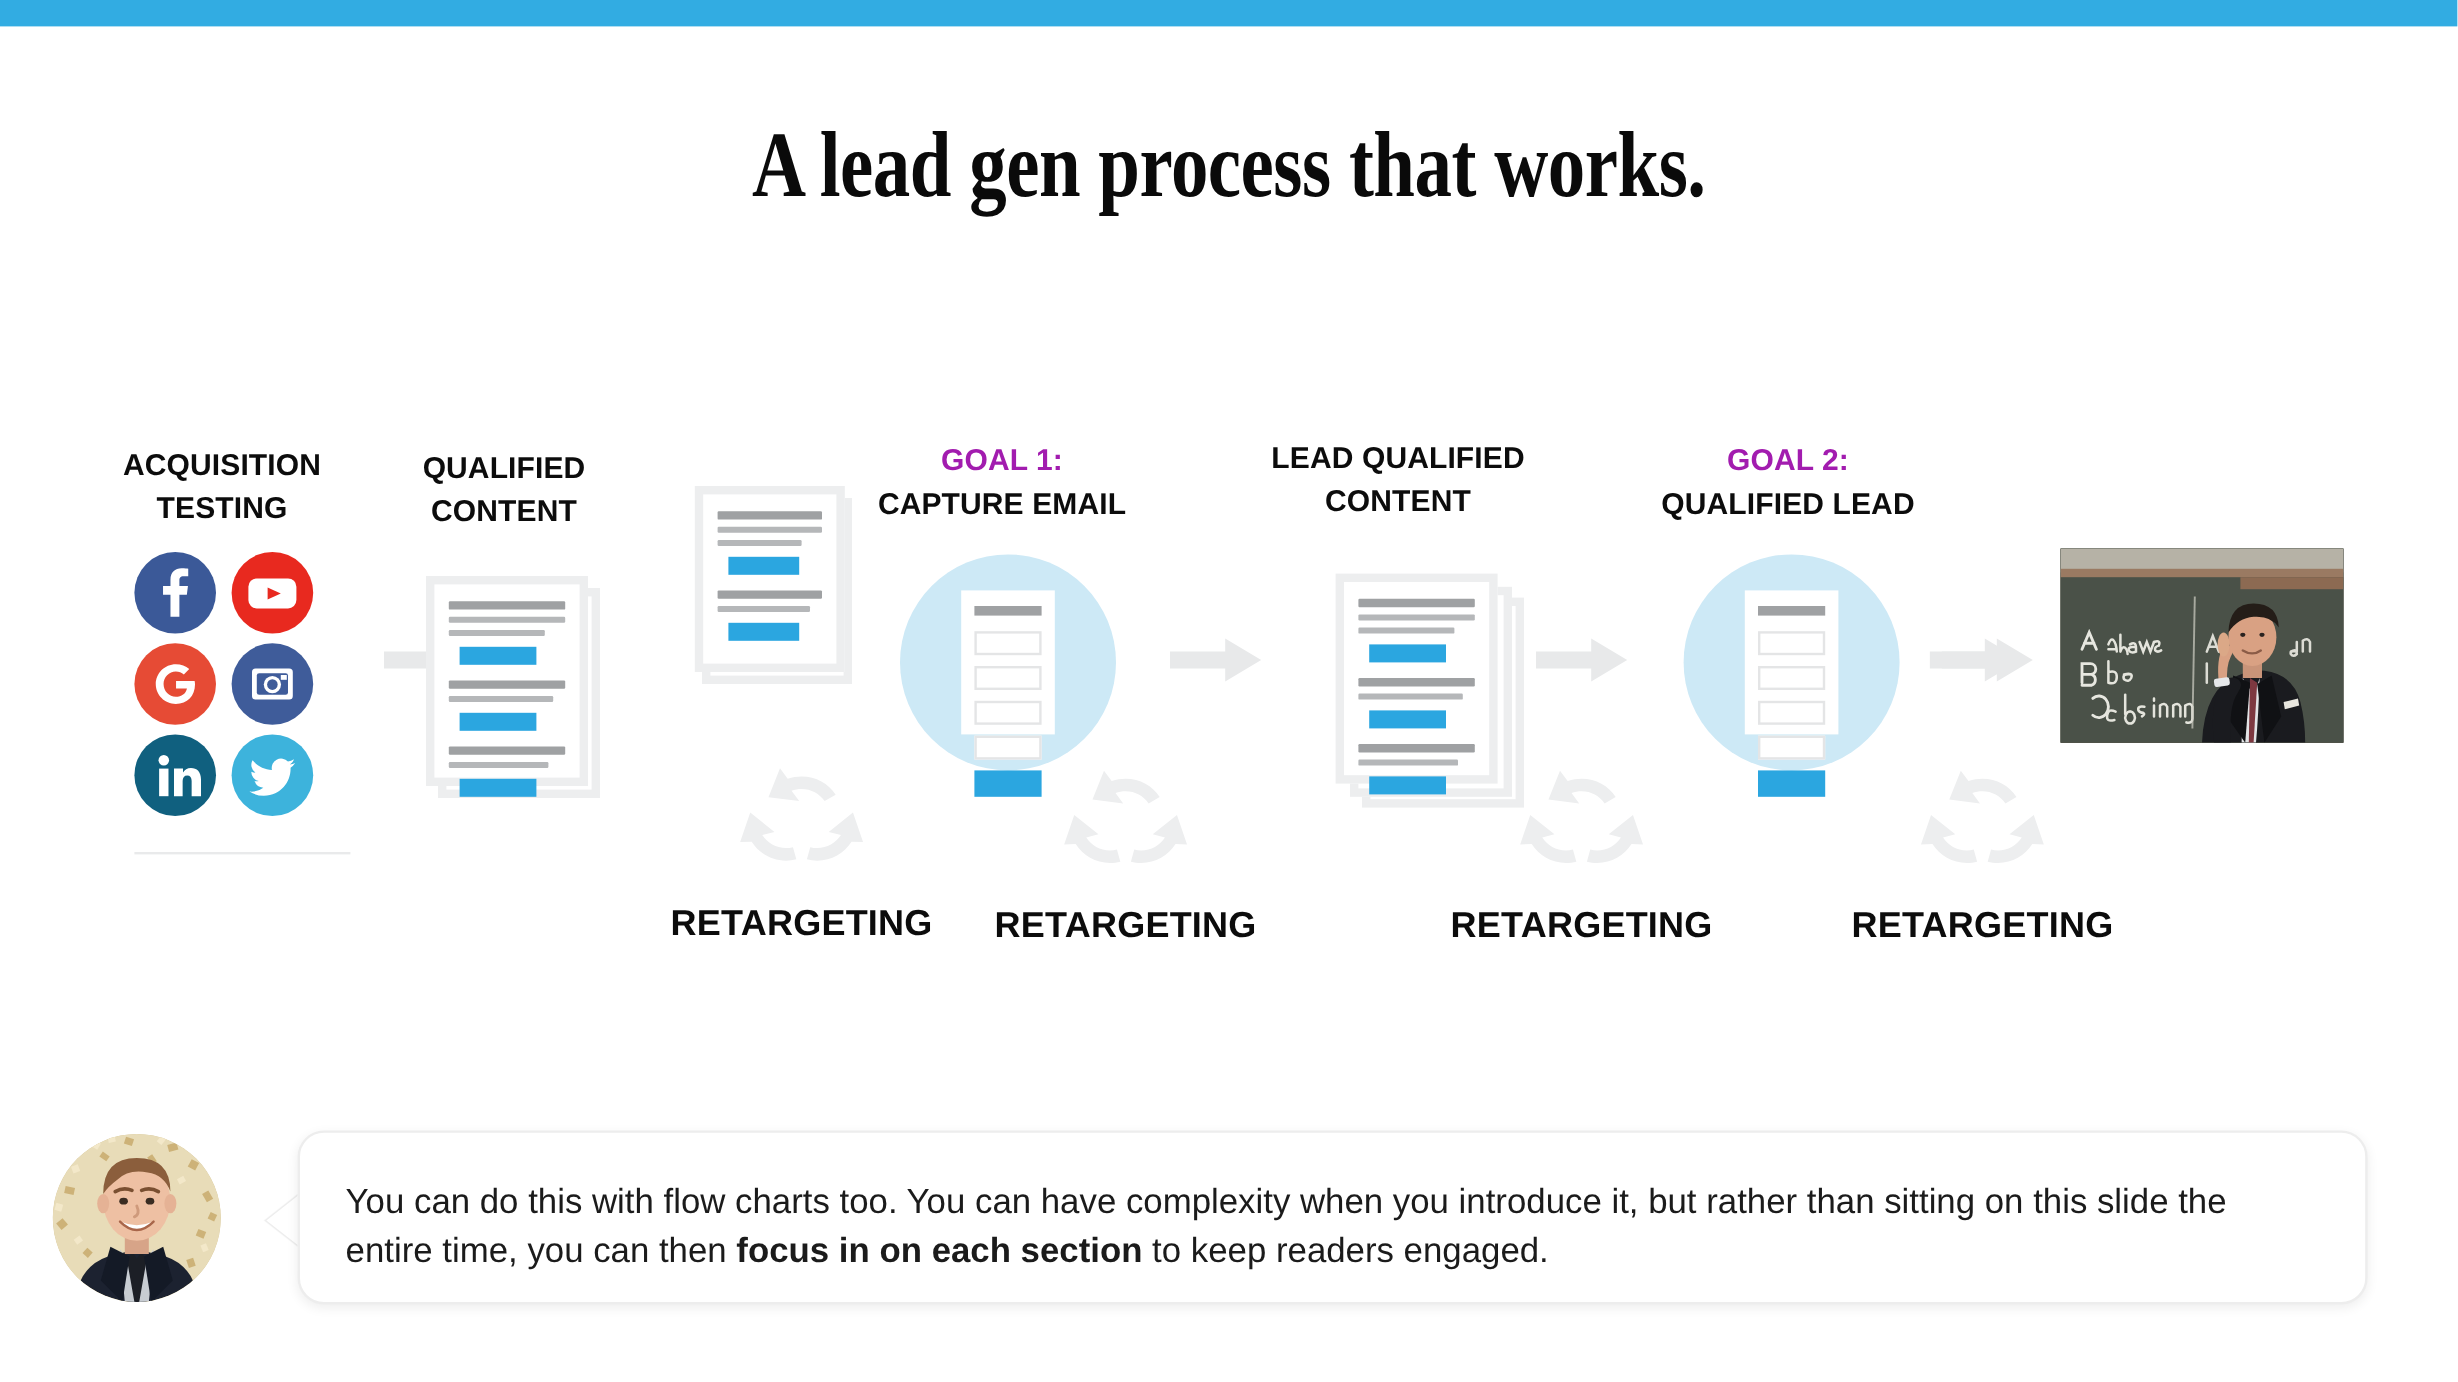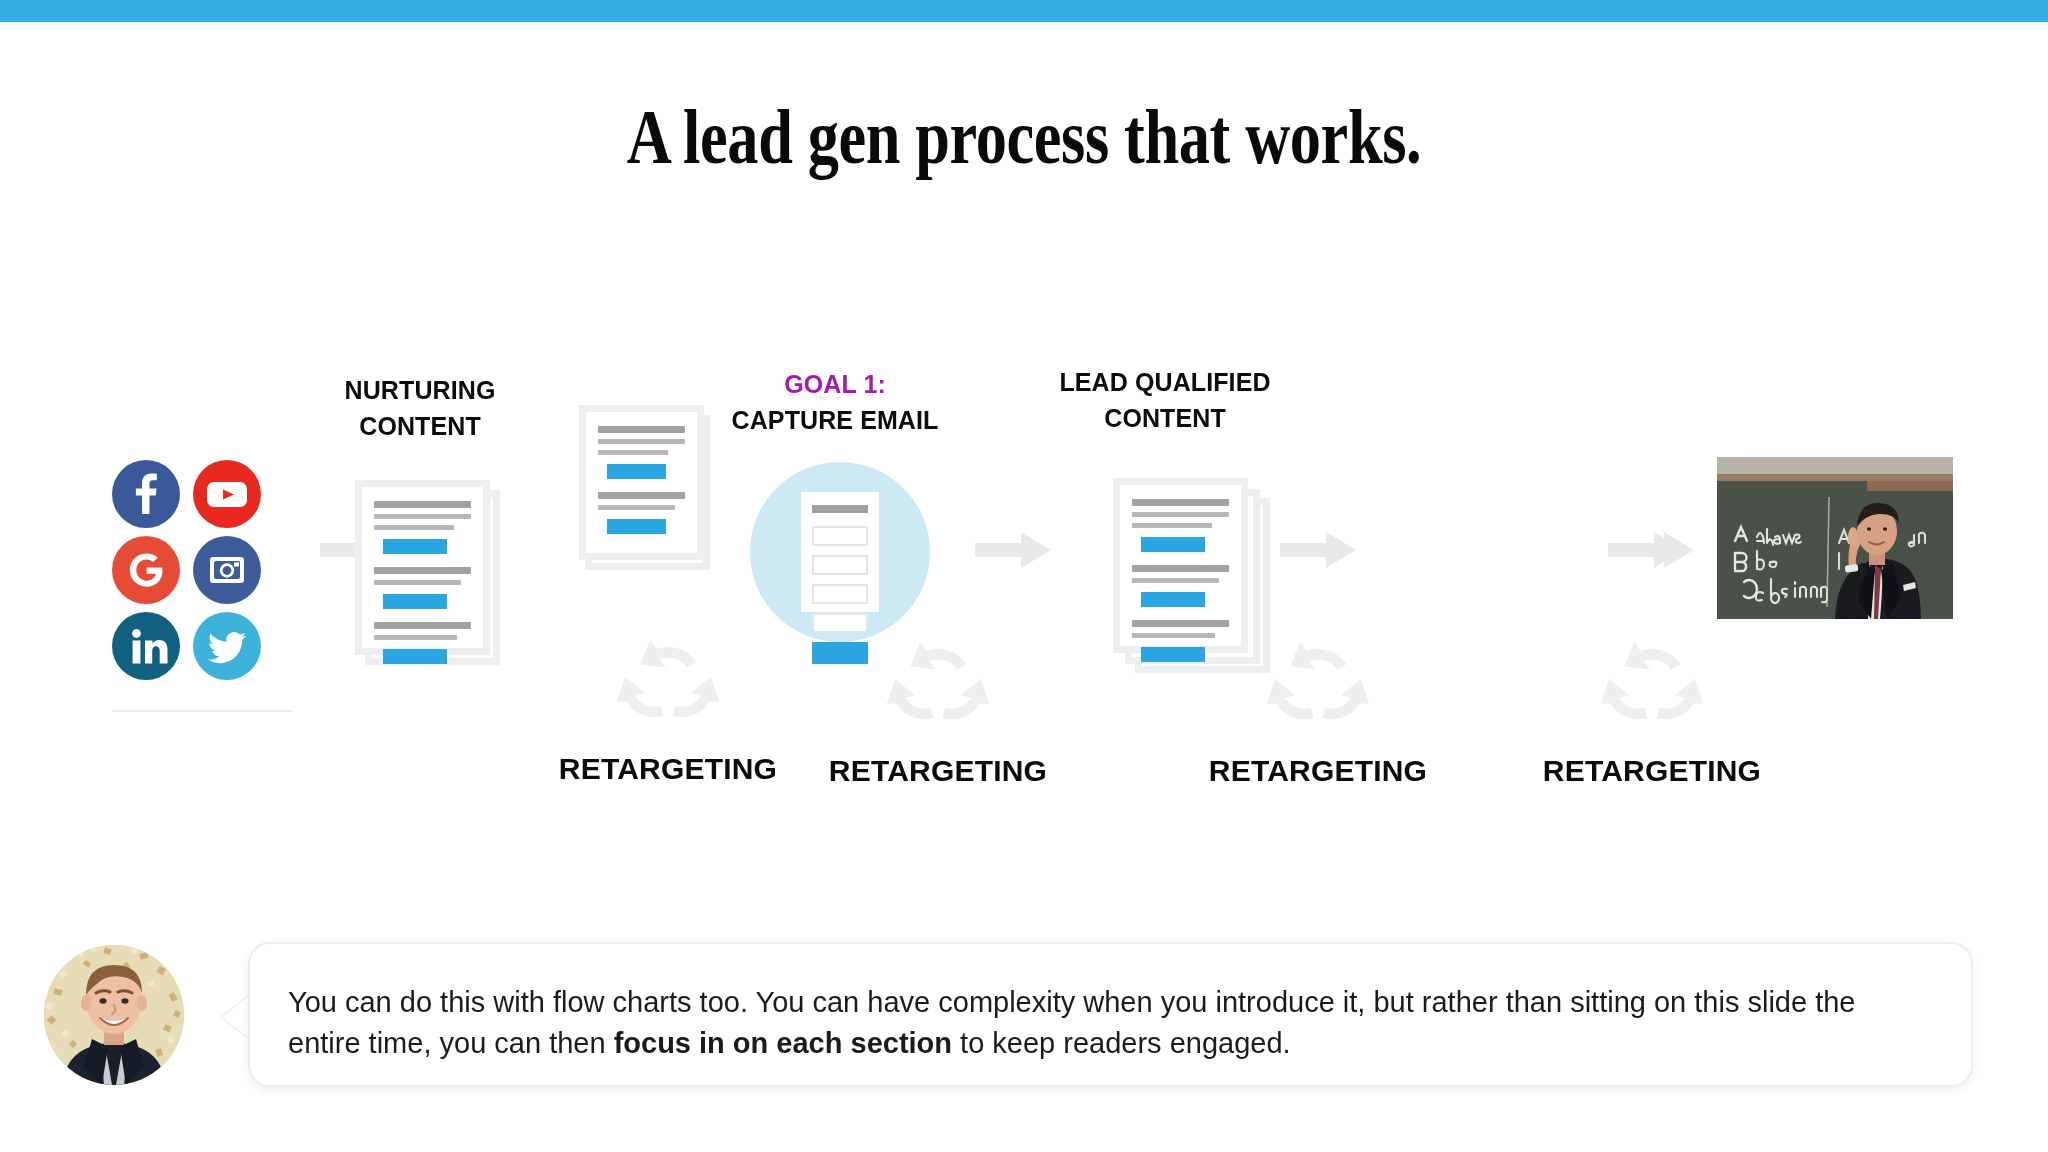--- a/index.html
+++ b/index.html
@@ -133,20 +133,24 @@
 
 <div class="slide">
 
   <div class="topbar"></div>
 
   <h1 class="title">A lead gen process that works.</h1>
 
   <div class="diagram">
 
     <div class="col" style="left:20px; top:0; width:330px; height:860px;">
+      <div class="col-head" style="top:370px;">
+        <span>ACQUISITION</span><br>
+        <span>TESTING</span>
+      </div>
 
       <div class="social-grid" style="left:92px; top:460px;">
 
         <div class="sicon" style="background:#3B5998;">
           <svg width="68" height="68" viewBox="0 0 68 68">
               <path fill="#fff" d="M37.5 54V35.6h6.2l.93-7.2H37.5v-4.6c0-2.08.58-3.5 3.56-3.5h3.8v-6.44c-.66-.09-2.92-.28-5.55-.28-5.49 0-9.25 3.35-9.25 9.5v5.3h-6.2v7.2h6.2V54h9.44z"></path>
             </svg>
         </div>
 
         <div class="sicon" style="background:#E8291F;">
@@ -191,21 +195,21 @@
     </div>
 
     <div class="arrow" style="left:320px; top:528px;">
       <svg width="80" height="44" viewBox="0 0 80 44">
           <path fill="#E8E9EA" d="M0 15h46V4l30 18-30 18V29H0z"></path>
         </svg>
     </div>
 
     <div class="col" style="left:255px; top:0; width:330px; height:860px;">
       <div class="col-head" style="top:372px;">
-        <span>NURTURING</span><br>
+        <span>QUALIFIED</span><br>
         <span>CONTENT</span>
       </div>
 
       <div class="docstack" style="left:0; top:0;">
         <div class="doc" style="left:330px; top:415px; width:125px; height:155px;"></div>
         <div class="doc" style="left:324px; top:405px; width:125px; height:155px;">
           <div class="doc-inner">
             <div class="line-g"></div>
             <div class="line-g thin"></div>
             <div class="line-g thin" style="width:80%;"></div>
@@ -289,20 +293,37 @@
         </div>
       </div>
     </div>
 
     <div class="arrow" style="left:1608px; top:528px;">
       <svg width="80" height="44" viewBox="0 0 80 44">
           <path fill="#E8E9EA" d="M0 15h46V4l30 18-30 18V29H0z"></path>
         </svg>
     </div>
 
+    <div class="col" style="left:1325px; top:0; width:330px; height:860px;">
+      <div class="col-head" style="top:366px;">
+        <span class="goal">GOAL 2:</span>
+        <span>QUALIFIED LEAD</span>
+      </div>
+
+      <div class="goal-circle" style="left:78px; top:462px; width:180px; height:180px;">
+        <div class="form-card" style="width:78px; height:120px; padding:13px 11px;">
+          <div class="form-hdr"></div>
+          <div class="form-field"></div>
+          <div class="form-field"></div>
+          <div class="form-field"></div>
+          <div class="form-field"></div>
+          <div class="form-submit"></div>
+        </div>
+      </div>
+    </div>
 
     <div class="arrow" style="left:1618px; top:528px;">
       <svg width="80" height="44" viewBox="0 0 80 44">
           <path fill="#E8E9EA" d="M0 15h46V4l30 18-30 18V29H0z"></path>
         </svg>
     </div>
 
     <div class="col" style="left:1655px; top:0; width:330px; height:860px;">
 
       <div class="sales-img" style="left:62px; top:457px; width:236px; height:162px;">

